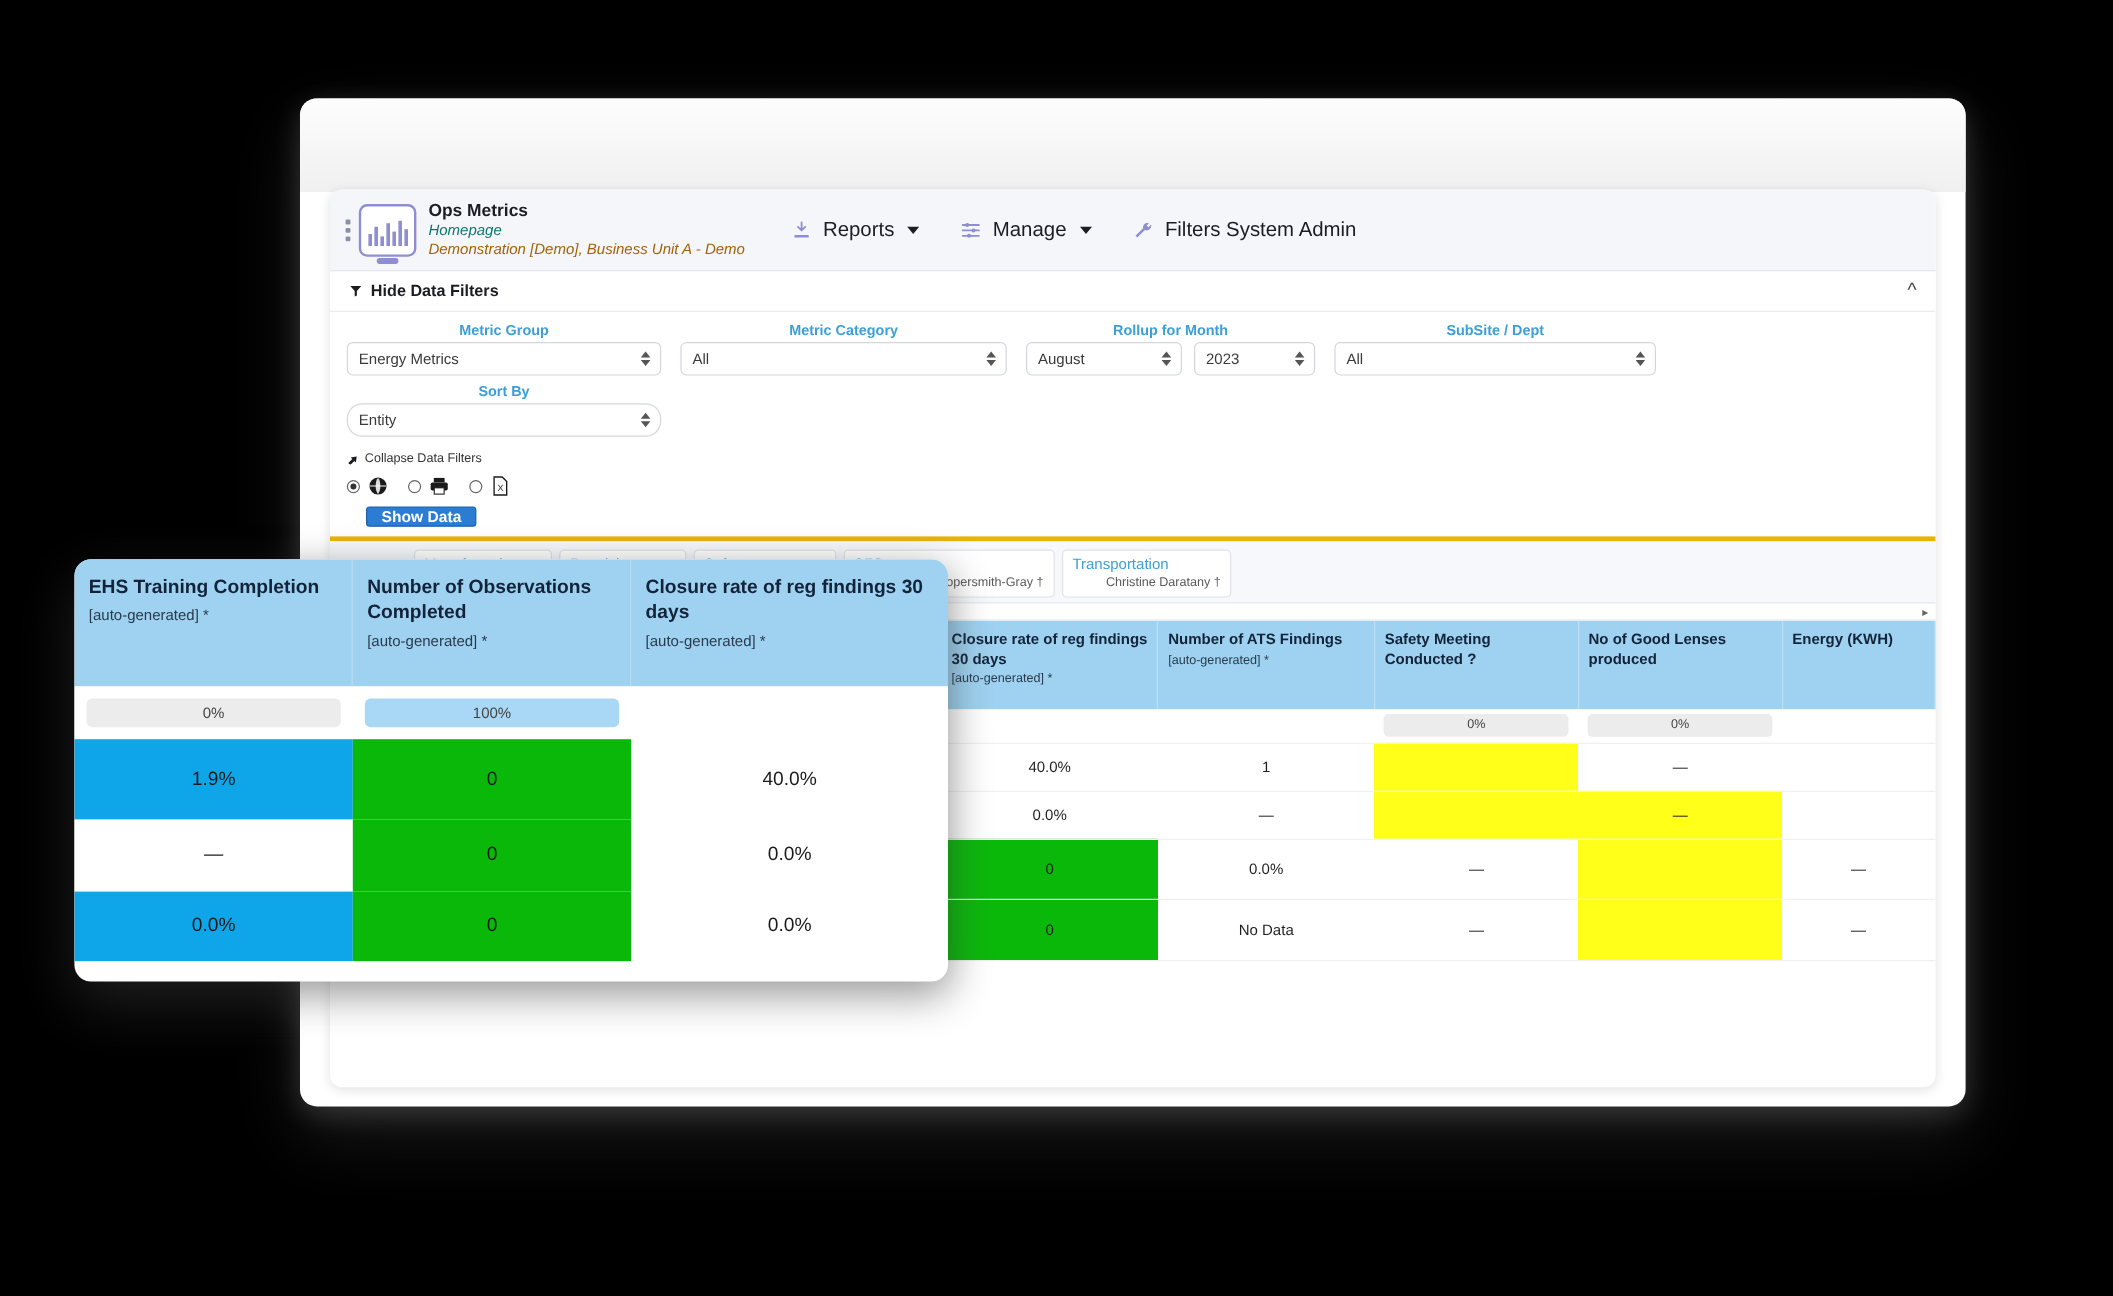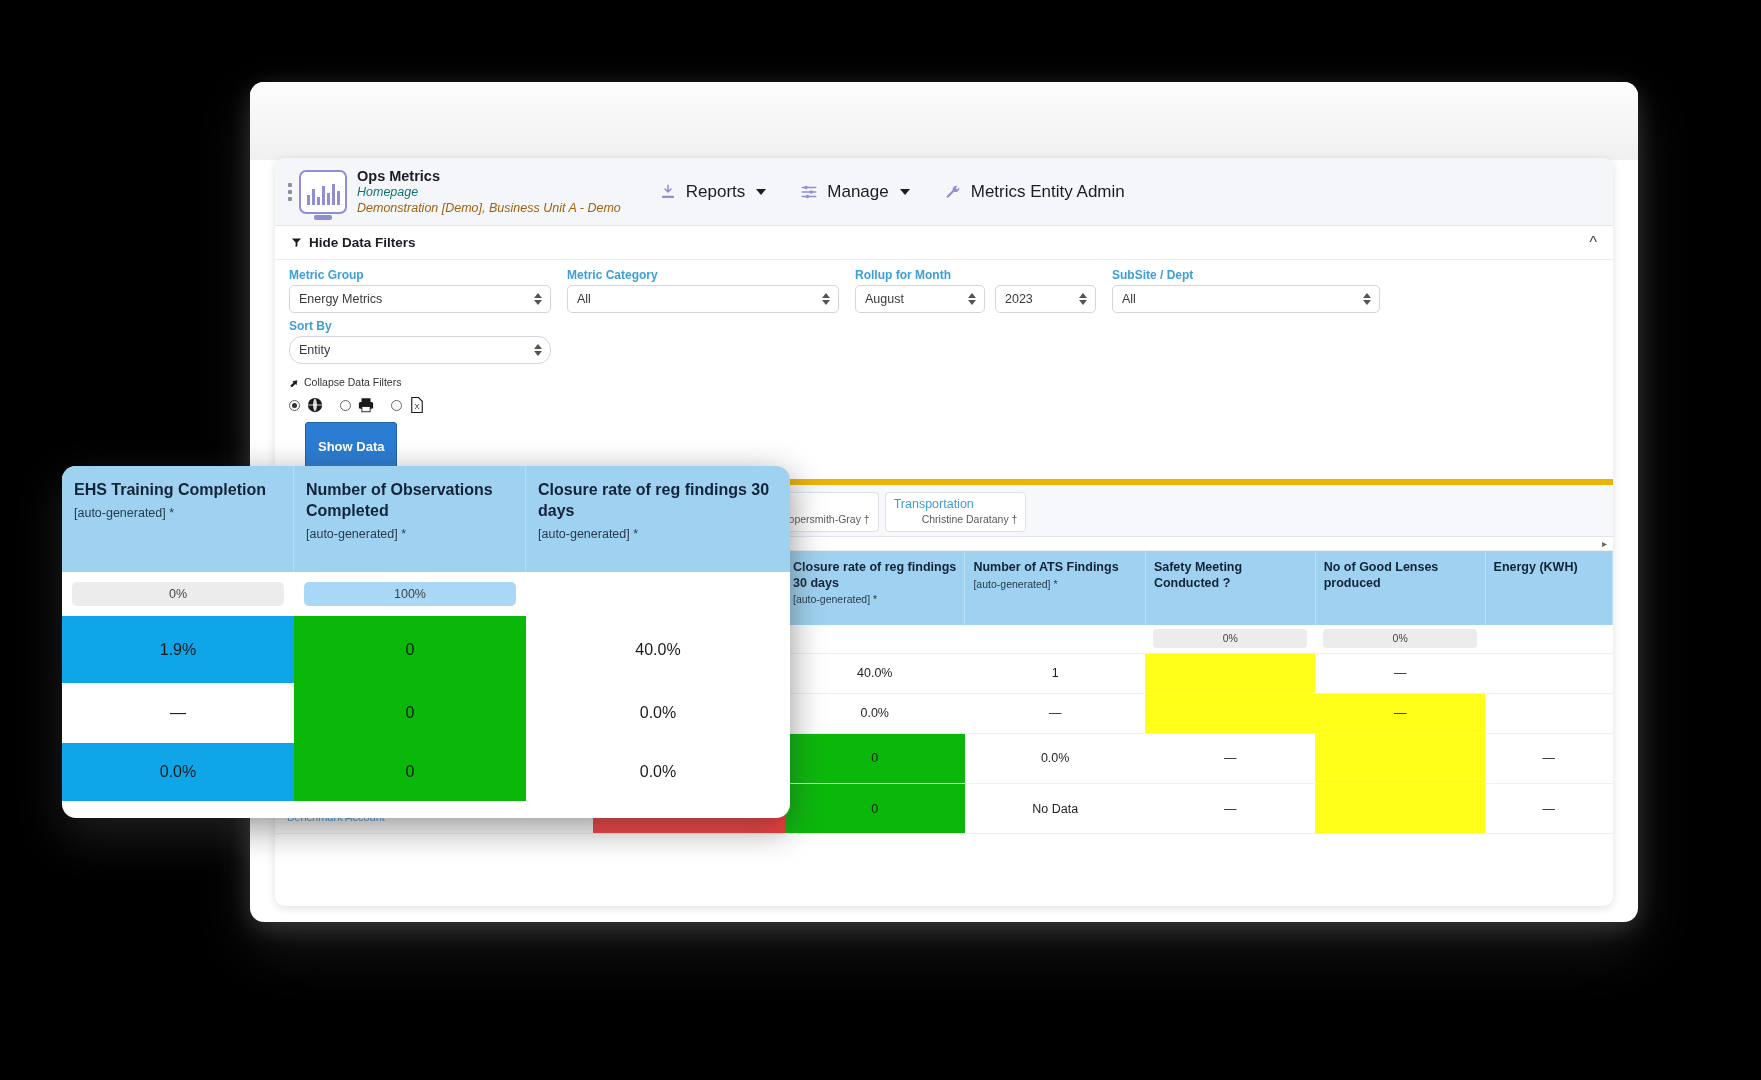--- a/index.html
+++ b/index.html
@@ -66,32 +66,32 @@
   .brand-title { font-size: 14.5px; font-weight: bold; color: #1c1c24; }
   .brand-sub { font-size: 12.5px; font-style: italic; color: #0f766e; }
   .brand-sub2 { font-size: 12.5px; font-style: italic; color: #a16207; }
 
   .nav { display: flex; align-items: center; gap: 34px; margin-left: 38px; }
   .nav-item { display: flex; align-items: center; gap: 9px; font-size: 17px; color: #1c1c24; cursor: pointer; }
   .nav-ico { width: 18px; height: 18px; color: #8f8ed3; flex: 0 0 auto; }
   .caret { width: 0;height:0;border-left:5px solid transparent;border-right:5px solid transparent;border-top:6px solid #1c1c24; margin-left:2px; }
 
   
-  .filter-panel { background: #fff; border-bottom: 6px solid #eab308; }
+  .filter-panel { background: #fff; border-bottom: 4px solid #eab308; }
   .filter-bar {
     height: 34px; display:flex; align-items:center; justify-content: space-between;
     padding: 0 16px; border-bottom: 1px solid #ececec; background:#fff;
   }
   .filter-bar-left { display:flex; align-items:center; gap:7px; font-size:13.5px; font-weight:bold; color:#1c1c24; }
   .funnel { width:11px;height:11px; }
   .chev-up { font-size: 16px; color:#444; line-height:1; cursor:pointer; }
 
   .filter-grid { padding: 8px 14px 4px 14px; }
   .frow { display: flex; gap: 16px; margin-bottom: 6px; }
-  .fld { display: flex; flex-direction: column; }
+  .fld { display: flex; flex-direction: column; text-align: center; }
   .fld-label { font-size: 12px; font-weight: bold; color: #3d9fd6; margin-bottom: 3px; }
   .sel {
     position: relative; height: 28px; border: 1px solid #d3d6de; border-radius: 5px;
     background: #fff; font-size: 12.5px; color: #3a3a3a;
     display:flex; align-items:center; padding: 0 26px 0 9px; cursor:pointer;
   }
   .sel .sp {
     position:absolute; right:8px; top:50%; transform:translateY(-50%);
     display:flex; flex-direction:column; gap:2px; align-items:center; color:#4a4a4a;
   }
@@ -111,21 +111,21 @@
 
   .radio-row { display:flex; align-items:center; gap:16px; padding: 2px 0 4px 14px; }
   .radio-opt { display:flex; align-items:center; gap:6px; cursor:pointer; }
   .rb { width:11px;height:11px;border:1px solid #666;border-radius:50%;background:#fff;position:relative;display:block; }
   .rb.on::after { content:""; position:absolute; left:2px;top:2px;width:5px;height:5px;border-radius:50%;background:#333; }
   .out-ico { width:18px;height:18px; display:block; }
 
   .showdata {
     margin: 4px 0 8px 30px;
     background: #2b7cd3; color:#fff; border: 1px solid #1f62a8; border-radius: 3px;
-    font-size: 13px; font-weight: bold; padding: 16px 12px; cursor: pointer;
+    font-size: 13px; font-weight: bold; padding: 0 12px; cursor: pointer;
     display:inline-block;
   }
 
   
   .tabs-strip {
     background: #f7f8fb; border-bottom: 1px solid #e2e4ea;
     padding: 6px 10px 4px 10px; display:flex; align-items:flex-end; gap: 6px;
     height: 52px; overflow: hidden;
   }
   .tab-acct { font-size: 11.5px; color:#555; padding: 0 6px 6px 6px; white-space: nowrap; }
@@ -253,21 +253,21 @@
               <circle cx="10" cy="18" r="2.2" fill="currentColor"></circle>
           </svg>
           <span>Manage</span>
           <span class="caret"></span>
         </div>
 
         <div class="nav-item">
           <svg class="nav-ico" viewBox="0 0 24 24">
             <path fill="currentColor" d="M20 5a5 5 0 01-6.6 6.6L5 20l-2-2 8.4-8.4A5 5 0 0118 4l-2.6 2.6 2 2L20 6z"></path>
           </svg>
-          <span>Metrics Entity Admin</span>
+          <span>Filters System Admin</span>
         </div>
       </div>
     </div>
 
     <div class="filter-panel">
       <div class="filter-bar">
         <div class="filter-bar-left">
           <svg class="funnel" viewBox="0 0 24 24">
             <path fill="#1c1c24" d="M2 3h20l-8 9v8l-4 2v-10z"></path>
           </svg>

